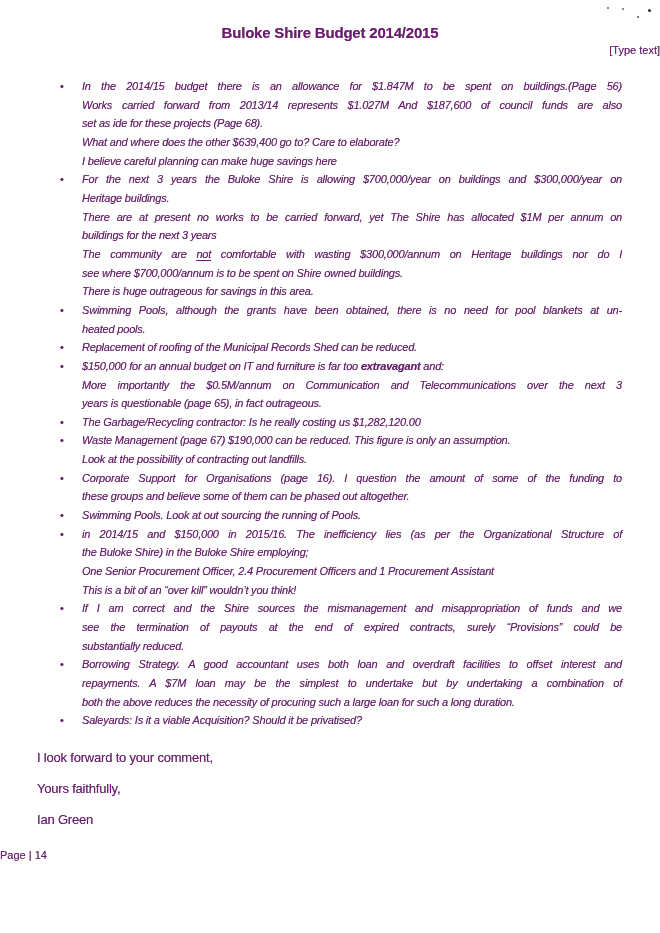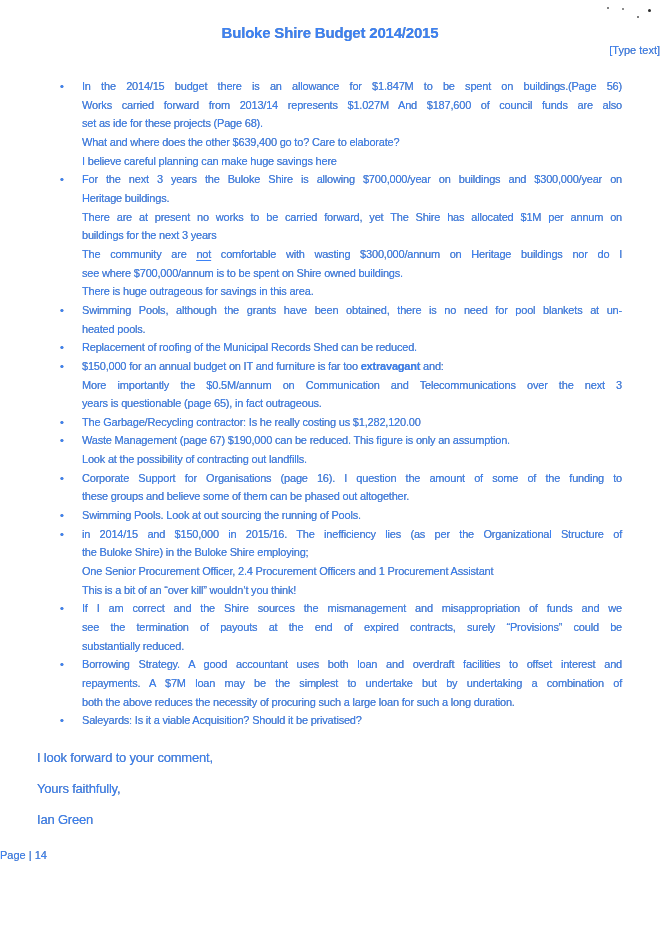--- a/index.html
+++ b/index.html
@@ -2,21 +2,21 @@
 <html><head>
 <meta charset="utf-8">
 <style>
   html, body { margin: 0; padding: 0; background: #ffffff; }
   .page {
     position: relative;
     width: 660px;
     height: 933px;
     background: #ffffff;
     font-family: "Liberation Sans", sans-serif;
-    color: #3b82f6;
+    color: #701a75;
     overflow: hidden;
     text-shadow: 0 0 0.4px rgba(20,20,20,0.55);
   }
   .doc-title {
     padding-top: 23px;
     text-align: center;
     font-weight: bold;
     font-size: 15px;
     line-height: 19px;
     letter-spacing: -0.2px;
@@ -35,20 +35,21 @@
     margin-left: 60px;
     font-size: 11px;
     line-height: 18.65px;
   }
   .bullet-content { flex: none; width: 540px; }
   .line {
     font-size: 11px;
     line-height: 18.65px;
     letter-spacing: -0.2px;
     white-space: normal;
+    font-style: italic;
   }
   .line.just {
     text-align: justify;
     text-align-last: justify;
   }
   .b { font-weight: bold; }
   .u { text-decoration: underline; text-underline-offset: 2px; }
   .closing {
     margin-left: 37px;
     font-size: 13px;

